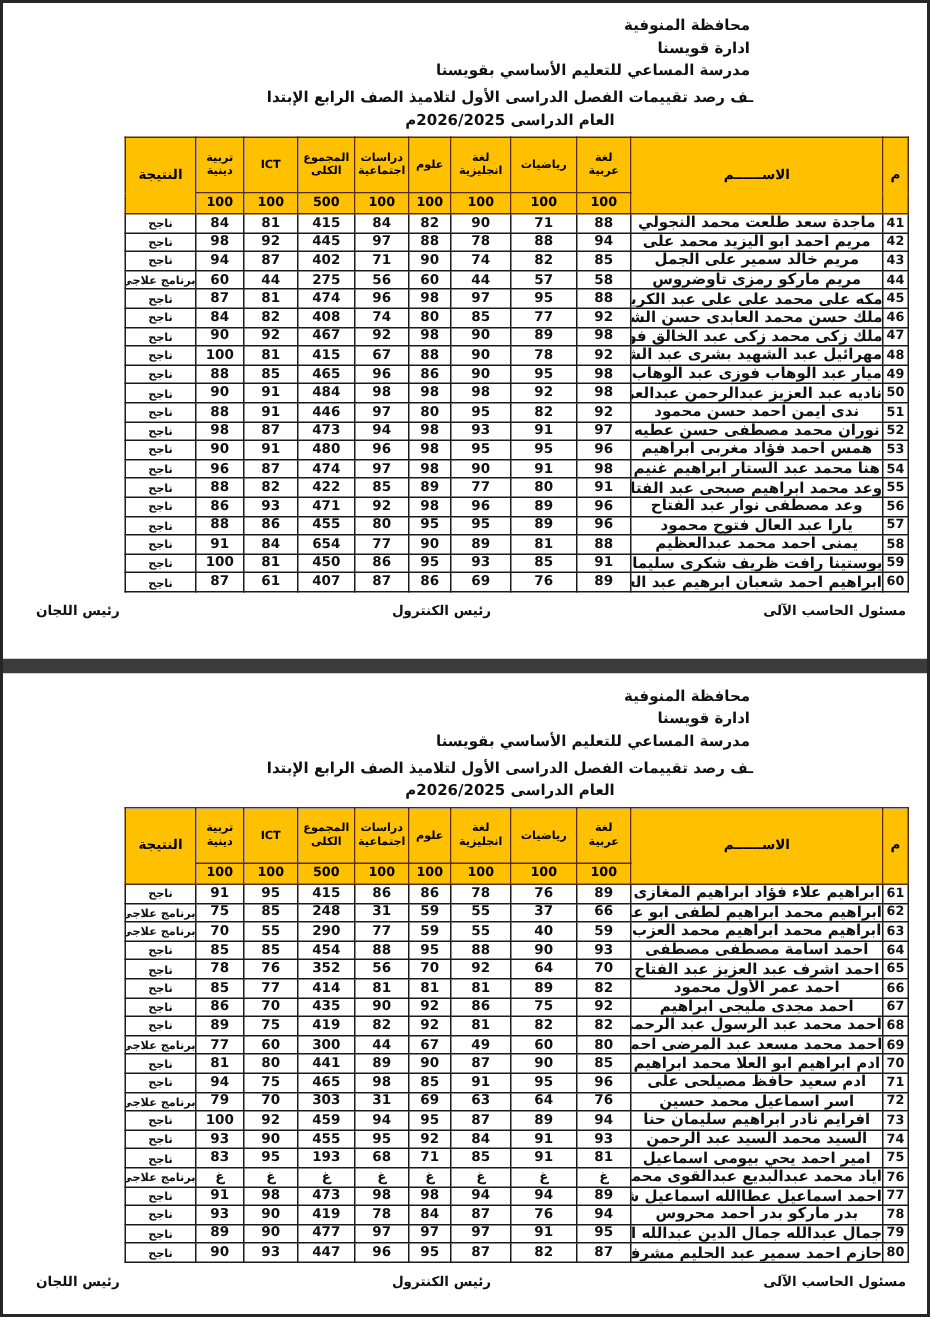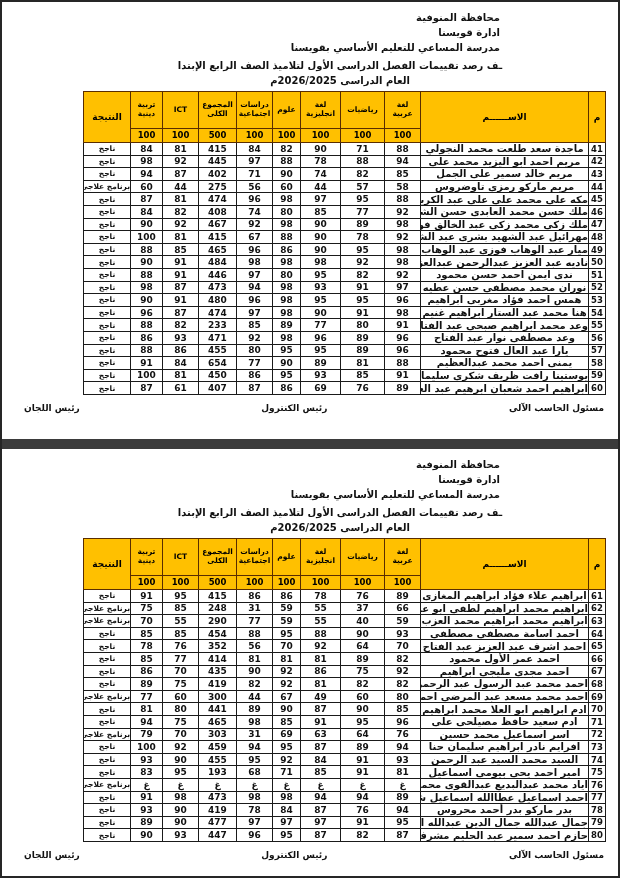--- a/index.html
+++ b/index.html
@@ -313,21 +313,21 @@
             <td class="c-result">ناجح</td>
           </tr>
           <tr>
             <td class="c-no">55</td>
             <td class="c-name">وعد محمد ابراهيم صبحى عبد الفتاح</td>
             <td class="c-arabic">91</td>
             <td class="c-math">80</td>
             <td class="c-english">77</td>
             <td class="c-science">89</td>
             <td class="c-social">85</td>
-            <td class="c-total">233</td>
+            <td class="c-total">422</td>
             <td class="c-ict">82</td>
             <td class="c-religion">88</td>
             <td class="c-result">ناجح</td>
           </tr>
           <tr>
             <td class="c-no">56</td>
             <td class="c-name">وعد مصطفى نوار عبد الفتاح</td>
             <td class="c-arabic">96</td>
             <td class="c-math">89</td>
             <td class="c-english">96</td>

